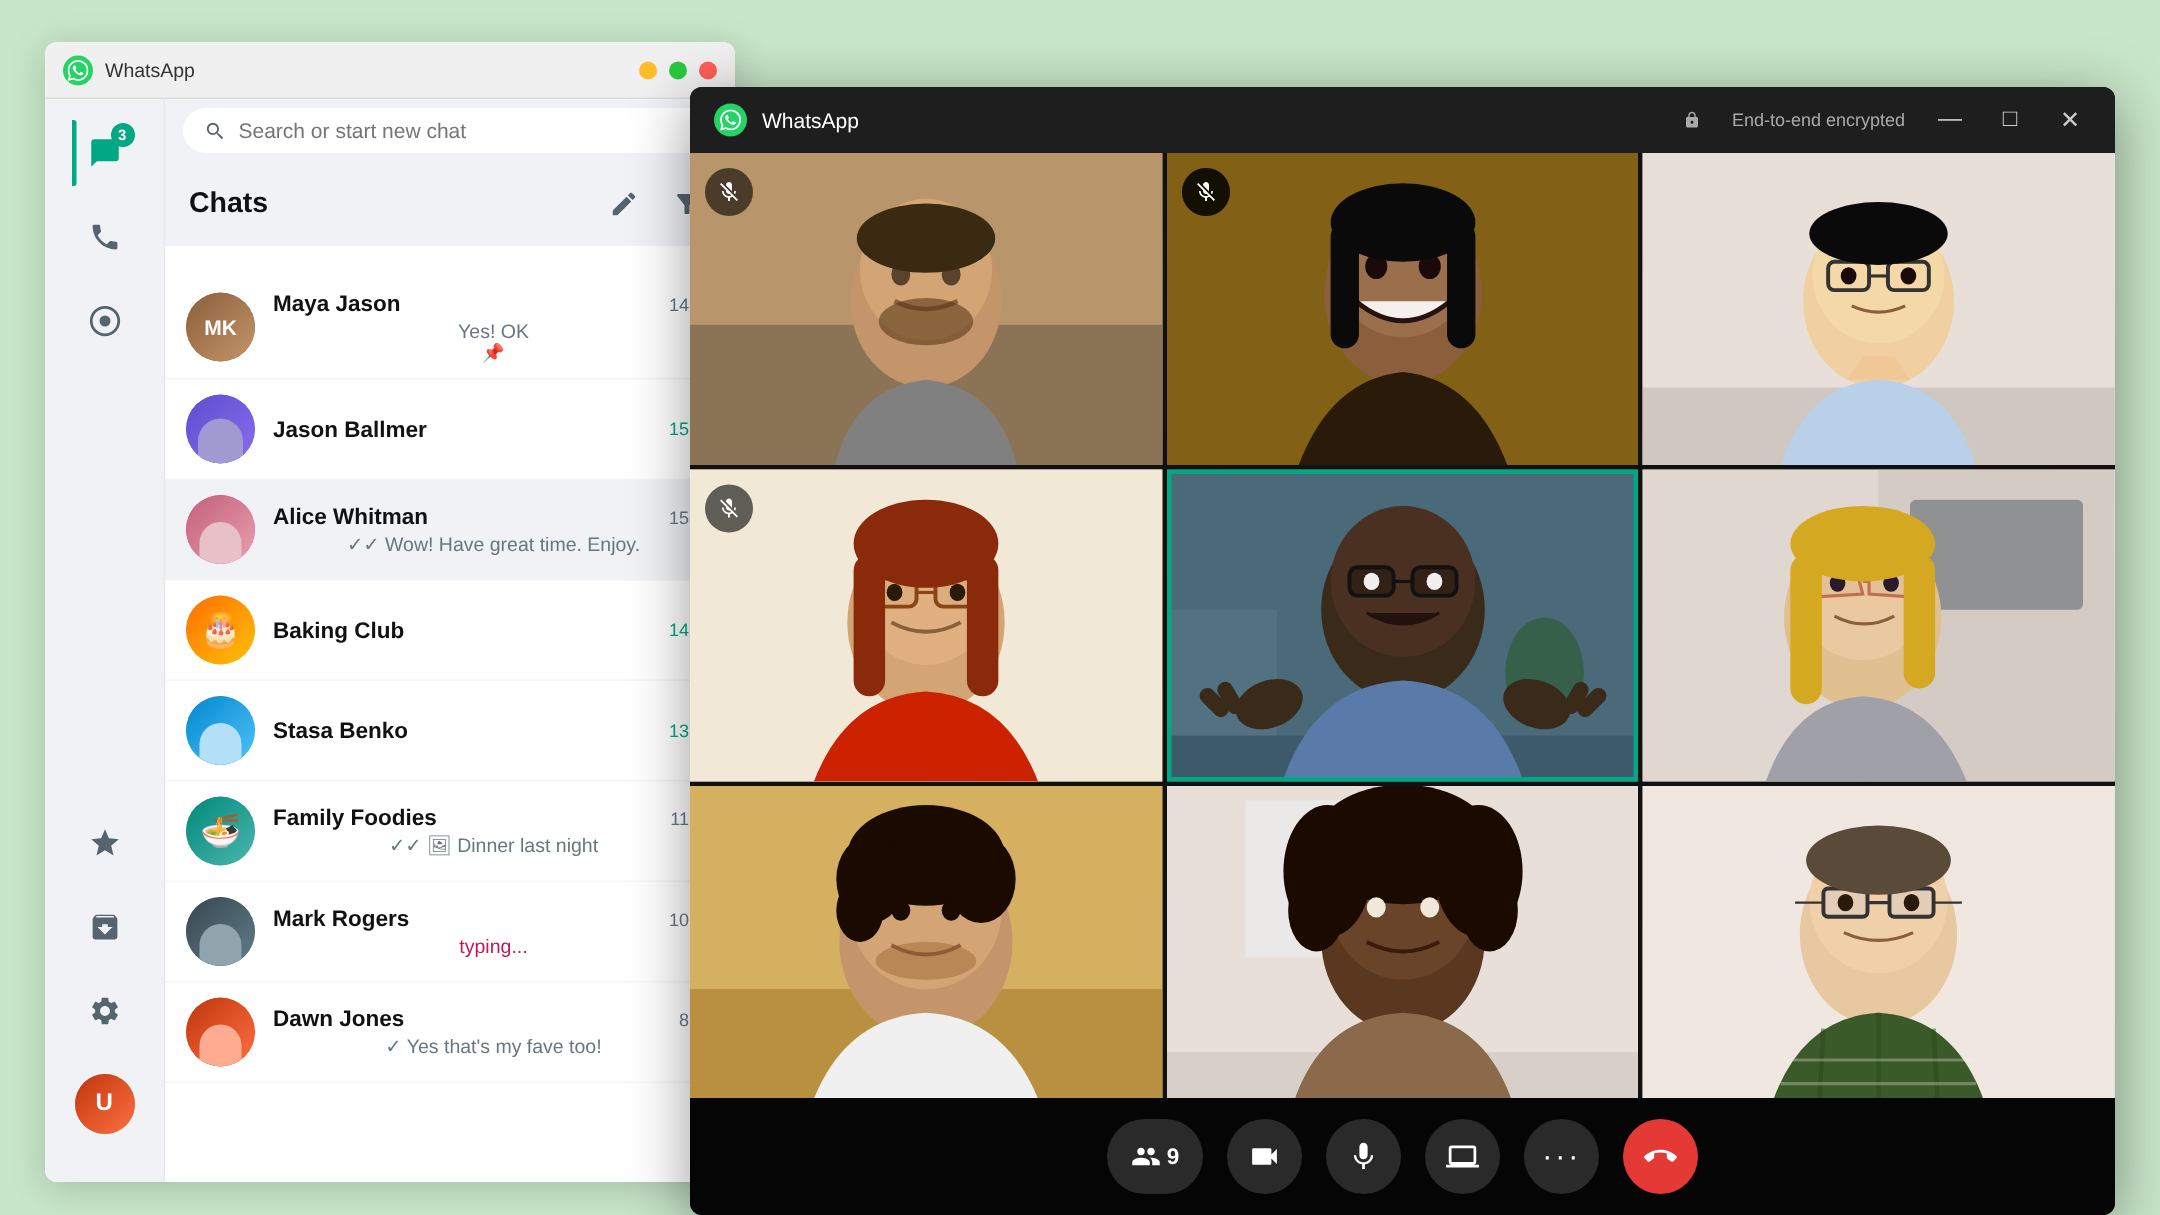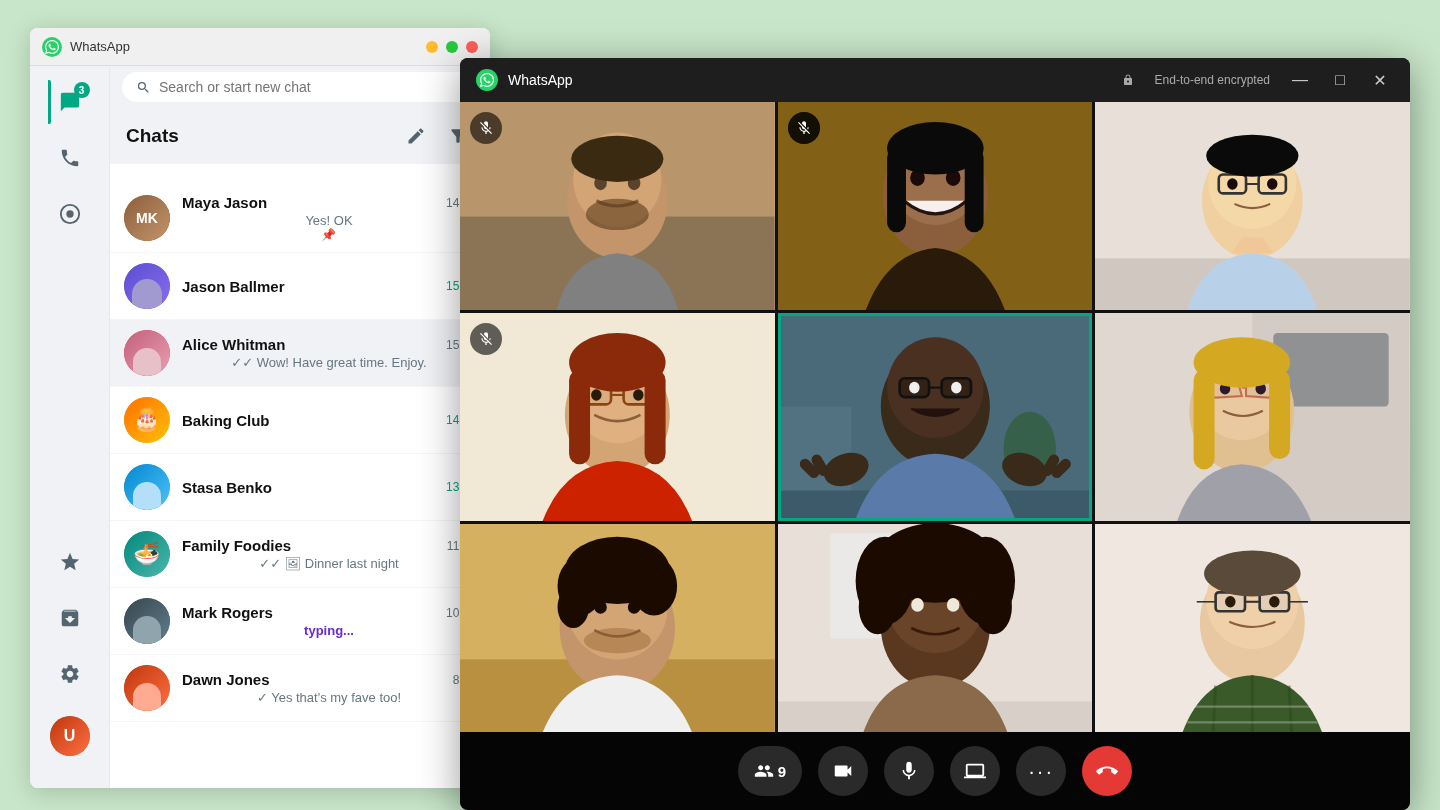--- a/index.html
+++ b/index.html
@@ -156,21 +156,21 @@
       flex-direction: column;
     }
     .chat-preview {
       font-size: 13px;
       color: #667781;
       white-space: nowrap;
       overflow: hidden;
       text-overflow: ellipsis;
       flex: 1;
     }
-    .chat-preview.typing { color: #6d28d9; font-weight: bold; }
+    .chat-preview.typing { color: #be185d; }
     .unread-badge {
       background: #00a884;
       color: #fff;
       font-size: 11px;
       font-weight: bold;
       min-width: 18px; height: 18px;
       border-radius: 9px;
       display: flex; align-items: center; justify-content: center;
       padding: 0 5px;
       flex-shrink: 0;

